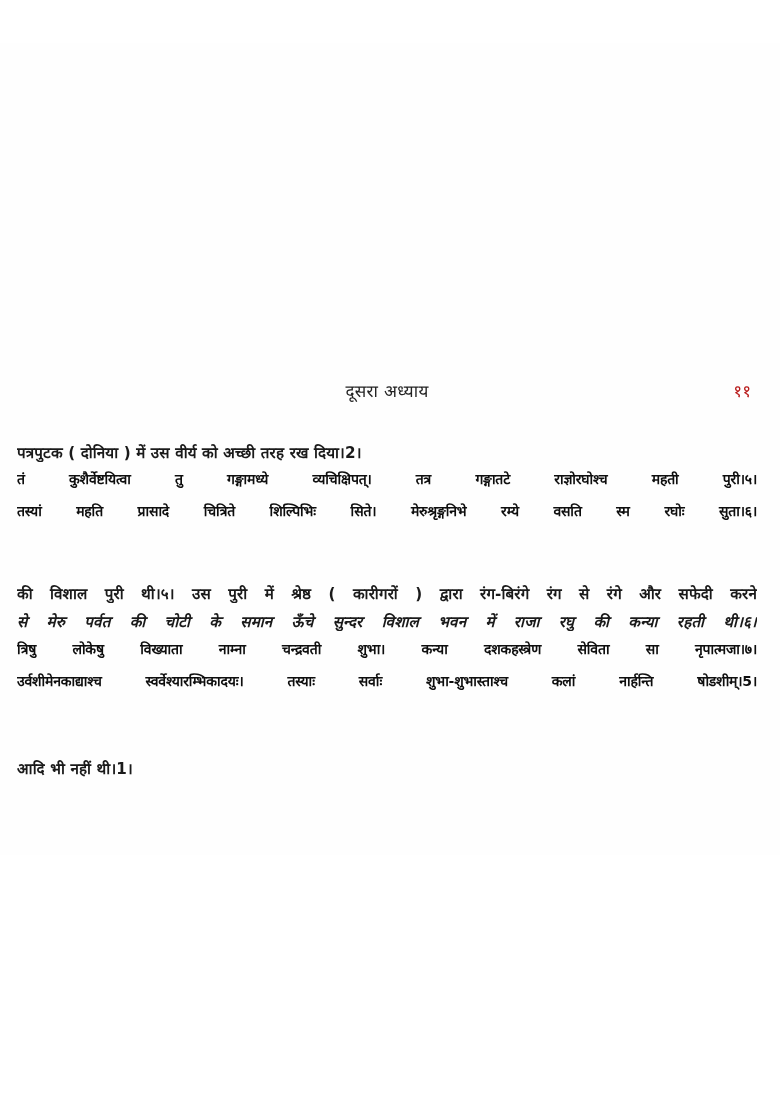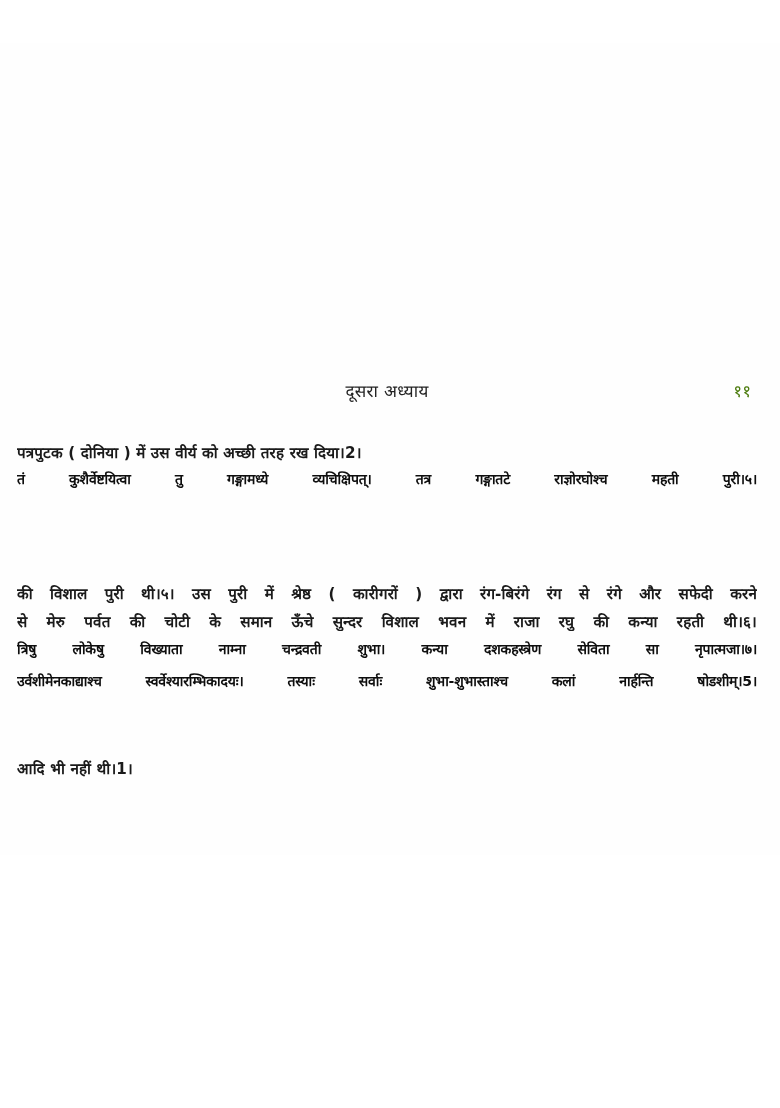--- a/index.html
+++ b/index.html
@@ -38,21 +38,21 @@
       text-align: center;
       font-size: 17px;
       color: #222;
       letter-spacing: 0.3px;
     }
     .page-number {
       position: absolute;
       right: 6px;
       top: 0;
       font-size: 17px;
-      color: #4d7c0f;
+      color: #b91c1c;
     }
     .line {
       position: absolute;
       left: 17px;
       width: 740px;
       white-space: nowrap;
       overflow: hidden;
     }
     .prose {
       font-size: 15.2px;
@@ -84,22 +84,23 @@
 <div class="page">
 
   <div class="running-head">
     <div class="chapter-title">दूसरा अध्याय</div>
     <div class="page-number">११</div>
   </div>
 
   <div class="line prose last" style="top:399px;">पत्रपुटक ( दोनिया ) में उस वीर्य को अच्छी तरह रख दिया।2।</div>
 
   <div class="line verse" style="top:426px;">तं कुशैर्वेष्टयित्वा तु गङ्गामध्ये व्यचिक्षिपत्। तत्र गङ्गातटे राज्ञोरघोश्च महती पुरी।५।</div>
+  <div class="line verse" style="top:458px;">तस्यां महति प्रासादे चित्रिते शिल्पिभिः सिते। मेरुश्रृङ्गनिभे रम्ये वसति स्म रघोः सुता।६।</div>
 
   <div class="line prose" style="top:540px;">की विशाल पुरी थी।५। उस पुरी में श्रेष्ठ ( कारीगरों ) द्वारा रंग-बिरंगे रंग से रंगे और सफेदी करने</div>
-  <div class="line prose" style="top:568px;">से मेरु पर्वत की चोटी के समान ऊँचे सुन्दर विशाल भवन में राजा रघु की कन्या रहती थी।६।</div>
+  <div class="line prose" style="top:568px;font-style:italic;">से मेरु पर्वत की चोटी के समान ऊँचे सुन्दर विशाल भवन में राजा रघु की कन्या रहती थी।६।</div>
 
   <div class="line verse" style="top:596px;">त्रिषु लोकेषु विख्याता नाम्ना चन्द्रवती शुभा। कन्या दशकहस्त्रेण सेविता सा नृपात्मजा।७।</div>
   <div class="line verse" style="top:628px;">उर्वशीमेनकाद्याश्च स्वर्वेश्यारम्भिकादयः। तस्याः सर्वाः शुभा-शुभास्ताश्च कलां नार्हन्ति षोडशीम्।5।</div>
 
   <div class="line prose last" style="top:715px;">आदि भी नहीं थी।1।</div>
 
 </div>
 
 </body></html>

